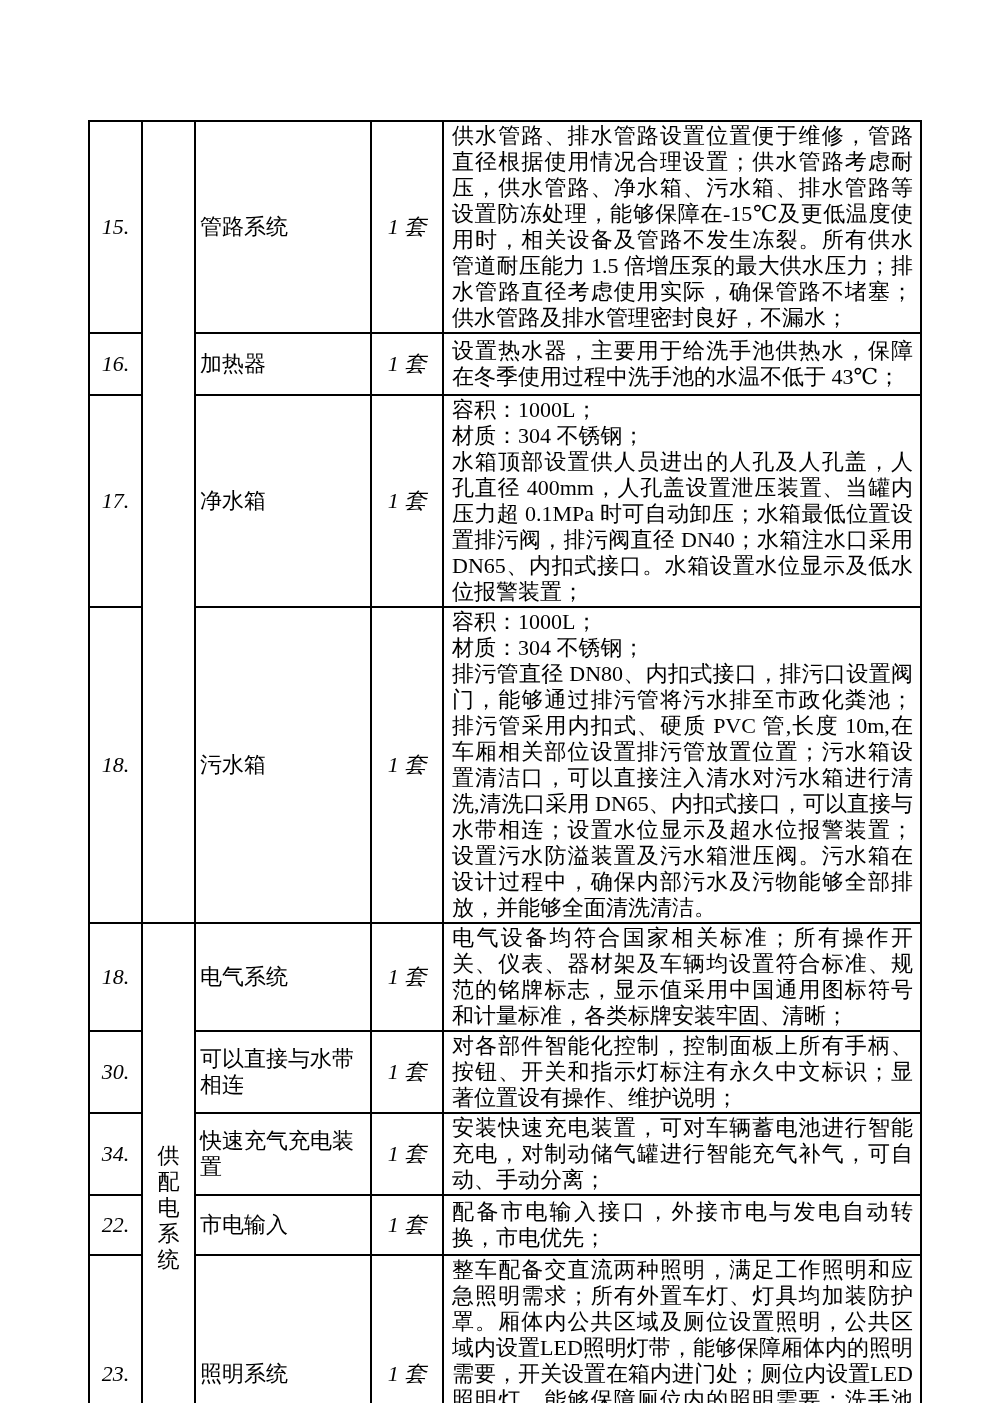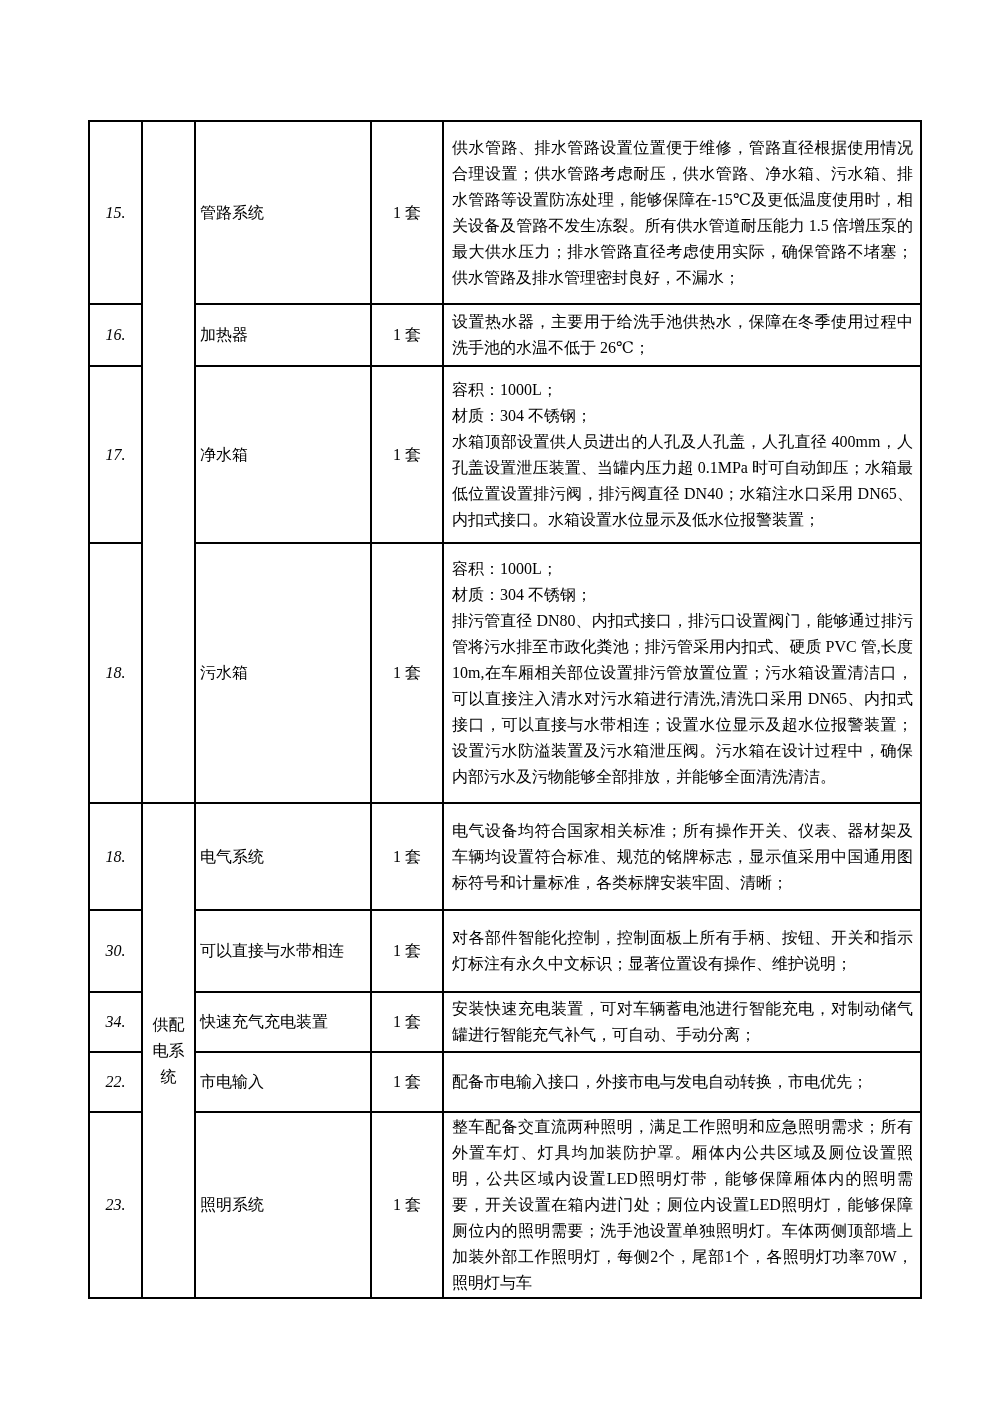--- a/index.html
+++ b/index.html
@@ -17,30 +17,30 @@
   table.spec {
     position: absolute;
     left: 88px;
     top: 120px;
     width: 832px;
     border-collapse: collapse;
     table-layout: fixed;
   }
   table.spec td {
     border: 2px solid #000000;
-    font-size: 16px;
+    font-size: 22px;
     line-height: 26px;
     vertical-align: middle;
     overflow: hidden;
     margin-top: 36px;
   }
   td.no-cell    { text-align: center; padding: 1px 2px; font-style: italic; }
   td.cat-cell   { text-align: center; padding: 19px 4px; line-height: 28px; }
   td.name-cell  { padding: 1px 4px; }
-  td.qty-cell   { text-align: center; padding: 1px 2px; }
+  td.qty-cell   { text-align: center; padding: 1px 2px; font-style: italic; }
   td.desc-cell  {
     text-align: justify;
     padding: 1px 7px 1px 8px;
     white-space: pre-wrap;
     vertical-align: middle;
   }
   
   tr.r15 td { height: 183px; }
   tr.r16 td { height: 62px;  }
   tr.r17 td { height: 177px; }
@@ -68,21 +68,21 @@
         <td class="no-cell">15.</td>
         <td class="cat-cell" rowspan="4"></td>
         <td class="name-cell">管路系统</td>
         <td class="qty-cell">1 套</td>
         <td class="desc-cell">供水管路、排水管路设置位置便于维修，管路直径根据使用情况合理设置；供水管路考虑耐压，供水管路、净水箱、污水箱、排水管路等设置防冻处理，能够保障在-15℃及更低温度使用时，相关设备及管路不发生冻裂。所有供水管道耐压能力 1.5 倍增压泵的最大供水压力；排水管路直径考虑使用实际，确保管路不堵塞；供水管路及排水管理密封良好，不漏水；</td>
       </tr>
       <tr class="r16">
         <td class="no-cell">16.</td>
         <td class="name-cell">加热器</td>
         <td class="qty-cell">1 套</td>
-        <td class="desc-cell">设置热水器，主要用于给洗手池供热水，保障在冬季使用过程中洗手池的水温不低于 26℃；</td>
+        <td class="desc-cell">设置热水器，主要用于给洗手池供热水，保障在冬季使用过程中洗手池的水温不低于 43℃；</td>
       </tr>
       <tr class="r17">
         <td class="no-cell">17.</td>
         <td class="name-cell">净水箱</td>
         <td class="qty-cell">1 套</td>
         <td class="desc-cell">容积：1000L；
 材质：304 不锈钢；
 水箱顶部设置供人员进出的人孔及人孔盖，人孔直径 400mm，人孔盖设置泄压装置、当罐内压力超 0.1MPa 时可自动卸压；水箱最低位置设置排污阀，排污阀直径 DN40；水箱注水口采用 DN65、内扣式接口。水箱设置水位显示及低水位报警装置；</td>
       </tr>
       <tr class="r18">

